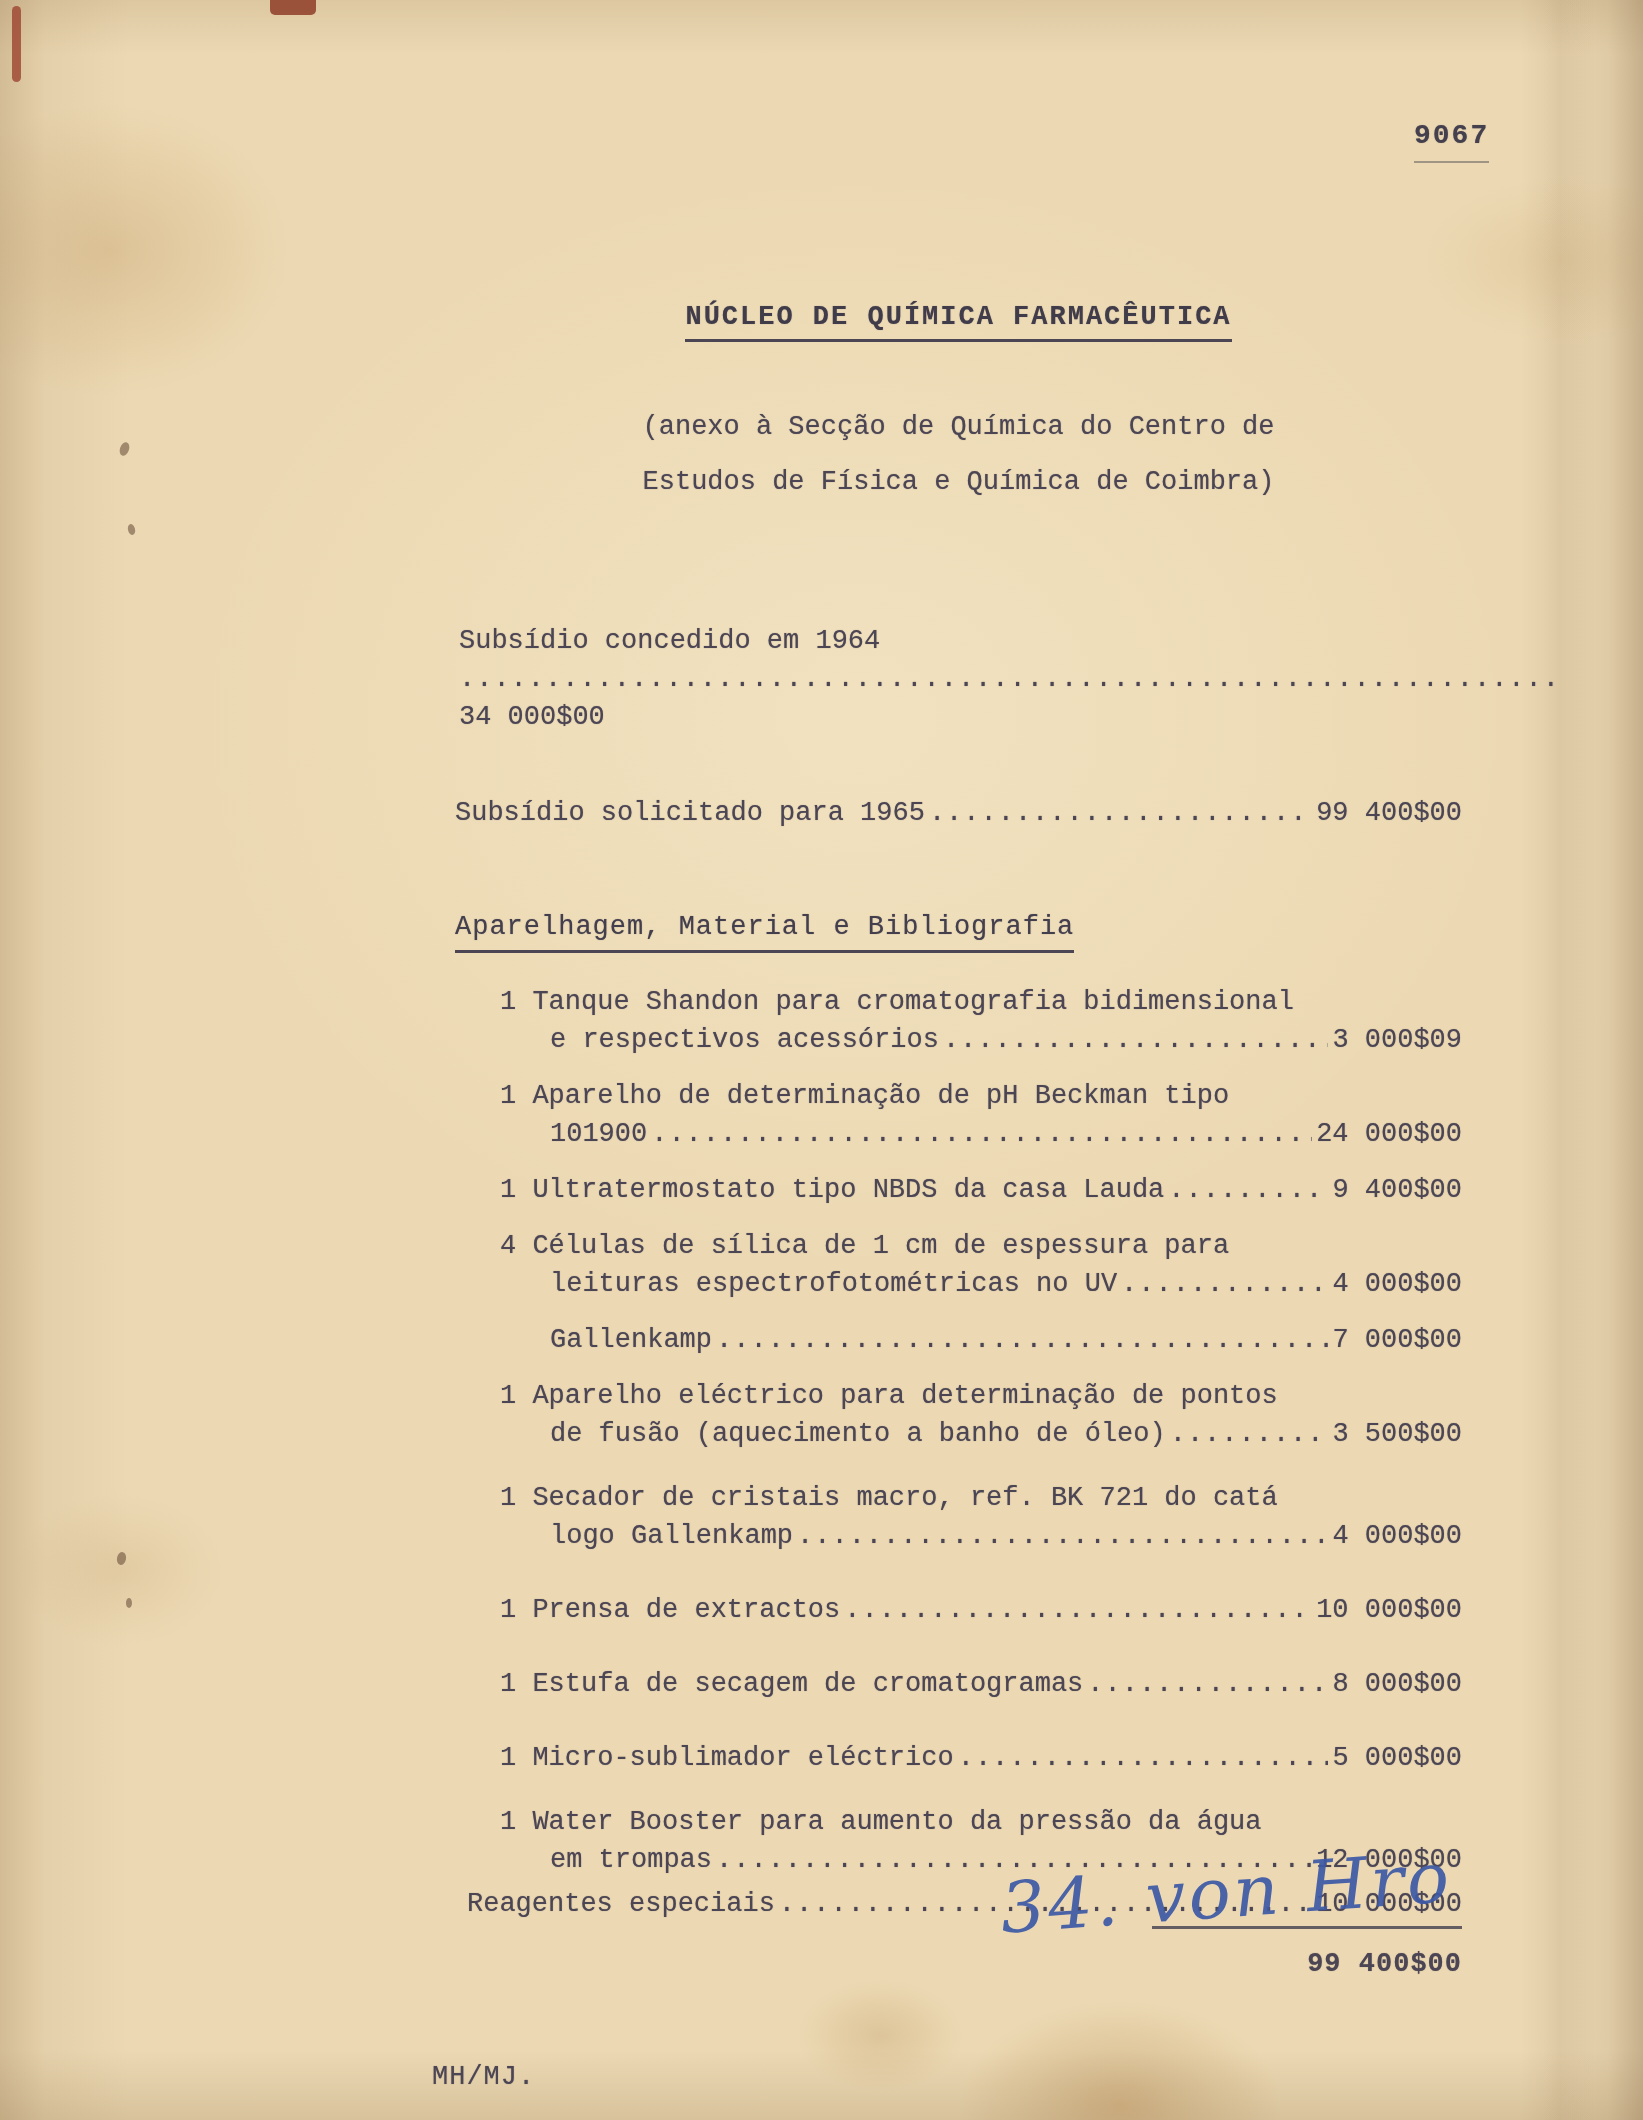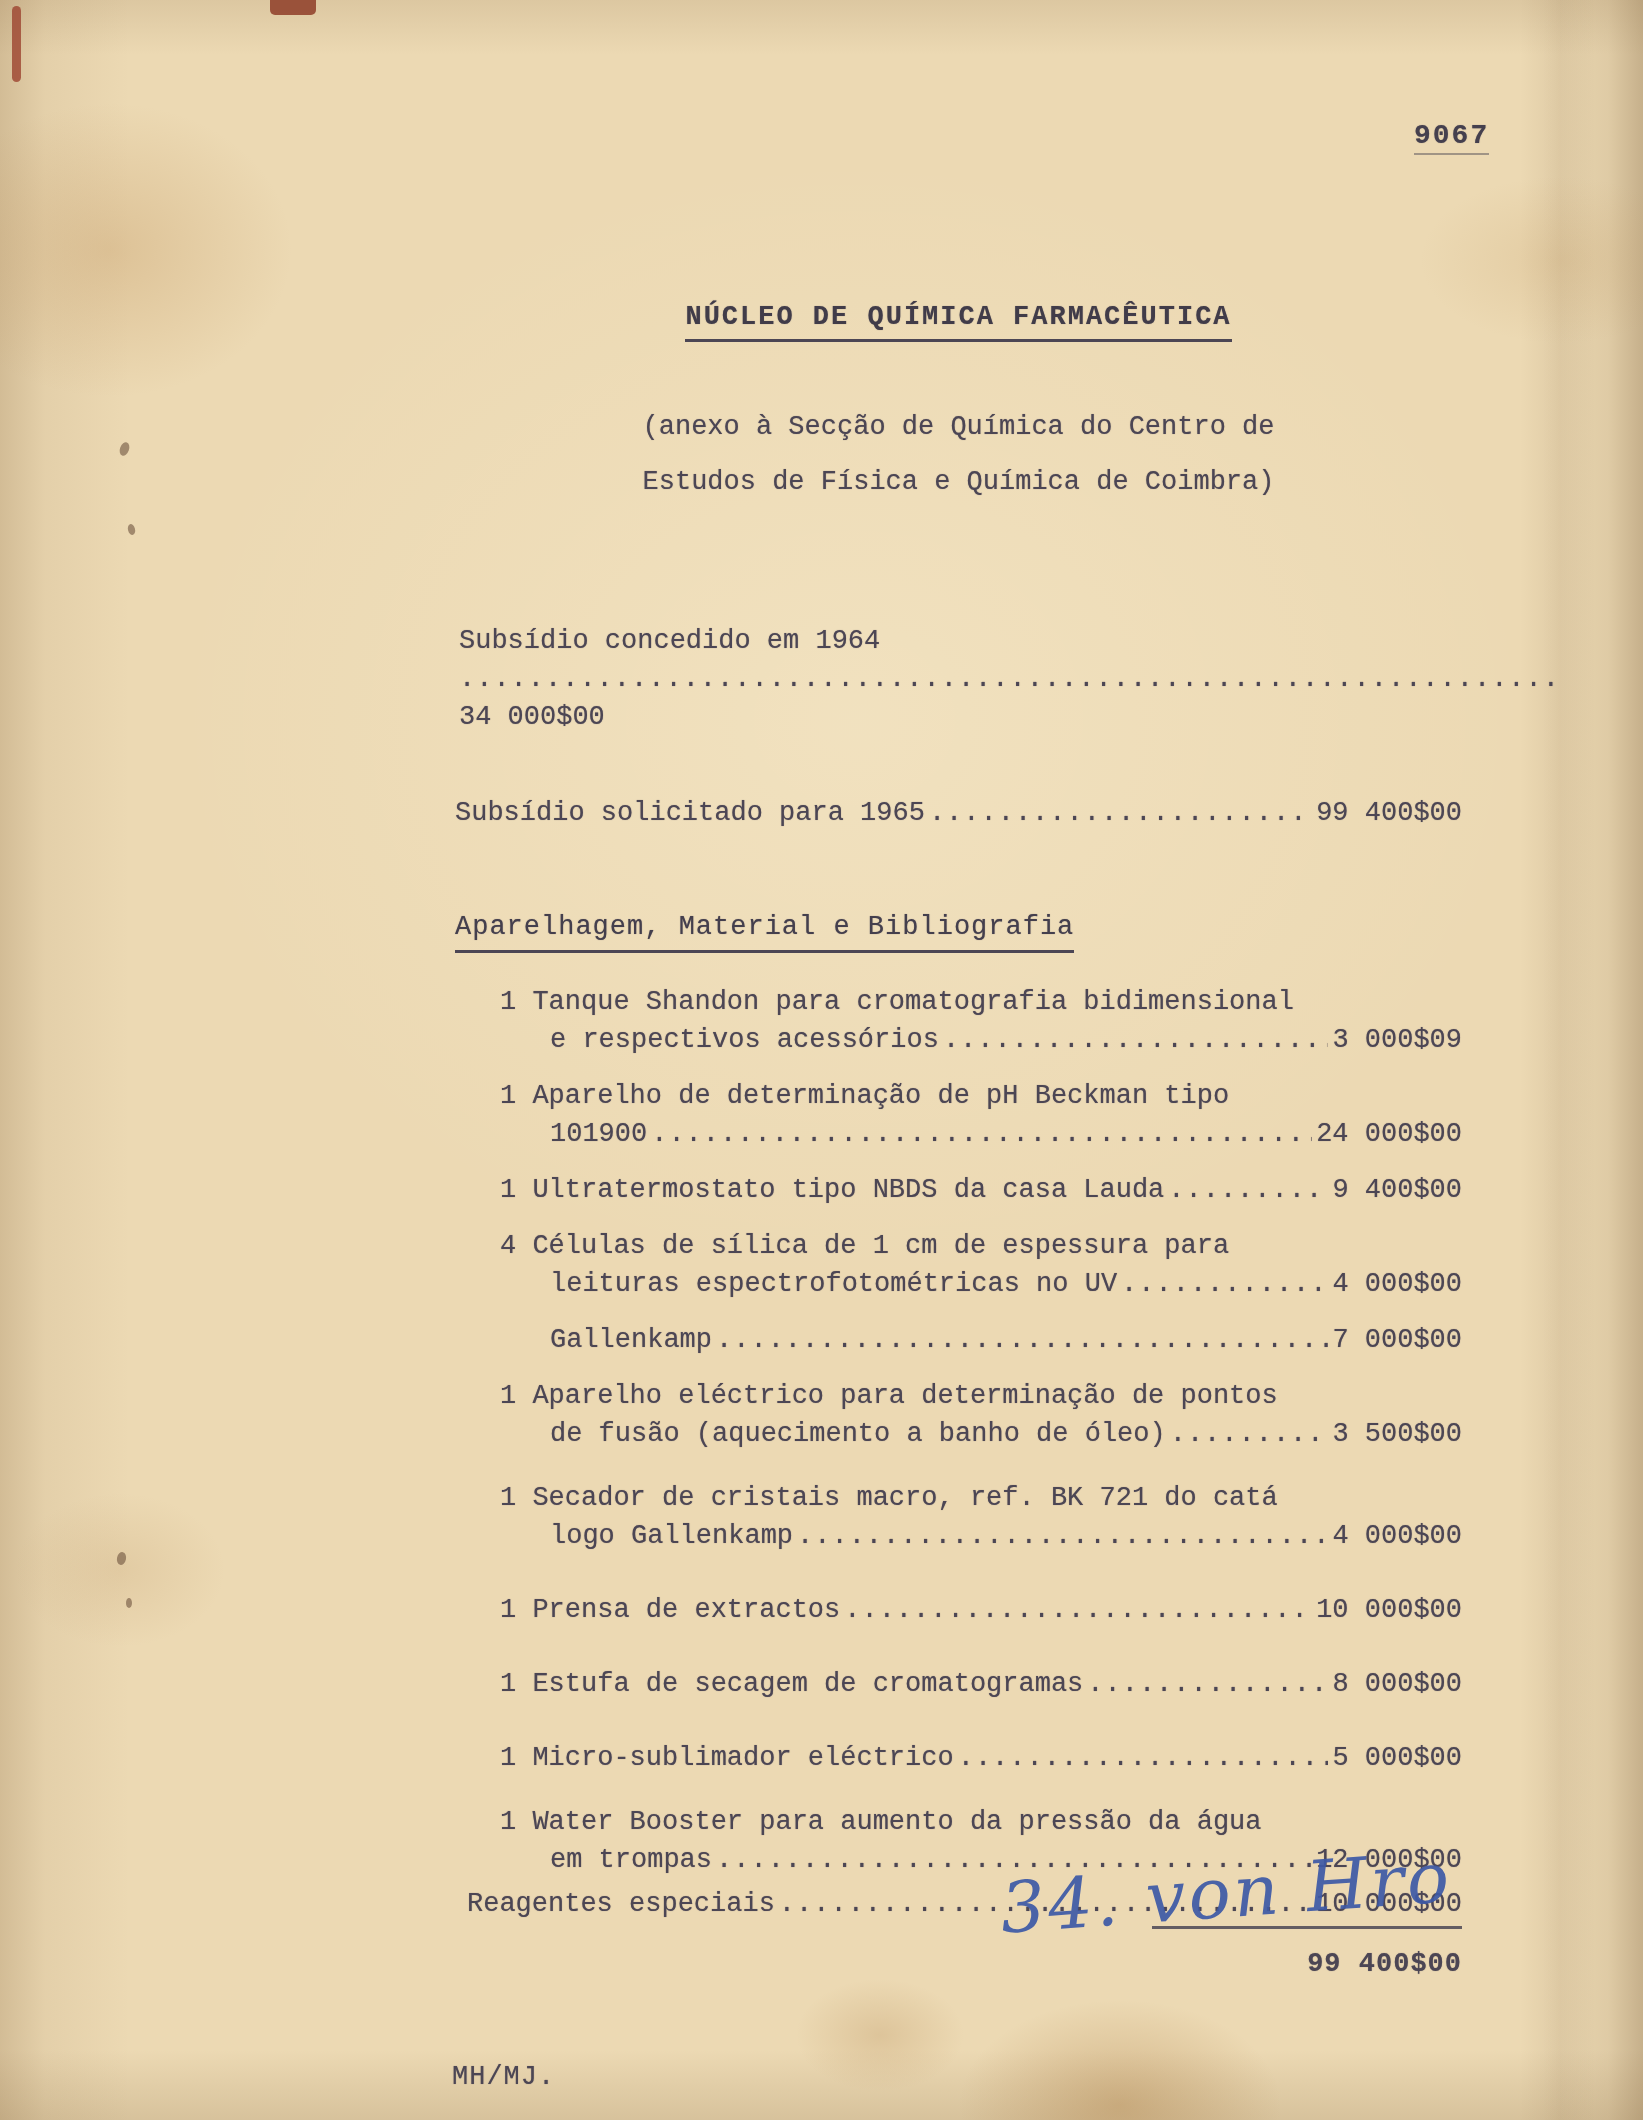--- a/index.html
+++ b/index.html
@@ -27,21 +27,21 @@
       linear-gradient(0deg, rgba(120,90,50,0.18) 0px, rgba(120,90,50,0) 70px),
       linear-gradient(180deg, rgba(125,92,52,0.14) 0px, rgba(125,92,52,0) 55px);
   }
   .typeink { text-shadow: 0 0 1px rgba(76,70,84,0.55); }
 
   .page-number {
     position: absolute; left: 1414px; top: 120px;
     font-size: 28px; font-weight: bold; letter-spacing: 2px;
     color: #45404e;
     border-bottom: 2px solid rgba(69,64,78,0.45);
-    padding-bottom: 2px;
+    padding-bottom: 10px;
   }
 
   .content {
     position: absolute; left: 455px; top: 0;
     width: 1007px;
     padding-top: 298px;
     font-size: 27px; line-height: 38px;
   }
 
   .title-wrap { text-align: center; }
@@ -98,21 +98,21 @@
     font-style: italic;
     font-size: 70px;
     color: #3d59a6;
     letter-spacing: 3px;
     transform: rotate(-4deg);
     white-space: nowrap;
     opacity: 0.92;
   }
 
   .initials {
-    position: absolute; left: 452px; top: 2062px;
+    position: absolute; left: 432px; top: 2062px;
     font-size: 27px; letter-spacing: 1px;
   }
 
   .artifact { position: absolute; }
   .artifact-top { left: 270px; top: 0; width: 46px; height: 15px; background: #8e3d28; border-radius: 0 0 5px 5px; opacity: 0.85; }
   .artifact-left { left: 12px; top: 6px; width: 9px; height: 76px; background: #9c4430; border-radius: 5px; opacity: 0.8; }
   .speck { position: absolute; background: rgba(85,58,40,0.5); border-radius: 50%; }
   .speck-1 { left: 120px; top: 442px; width: 9px; height: 14px; transform: rotate(20deg); }
   .speck-2 { left: 128px; top: 524px; width: 7px; height: 11px; transform: rotate(-15deg); }
   .speck-3 { left: 117px; top: 1552px; width: 9px; height: 13px; transform: rotate(12deg); }

